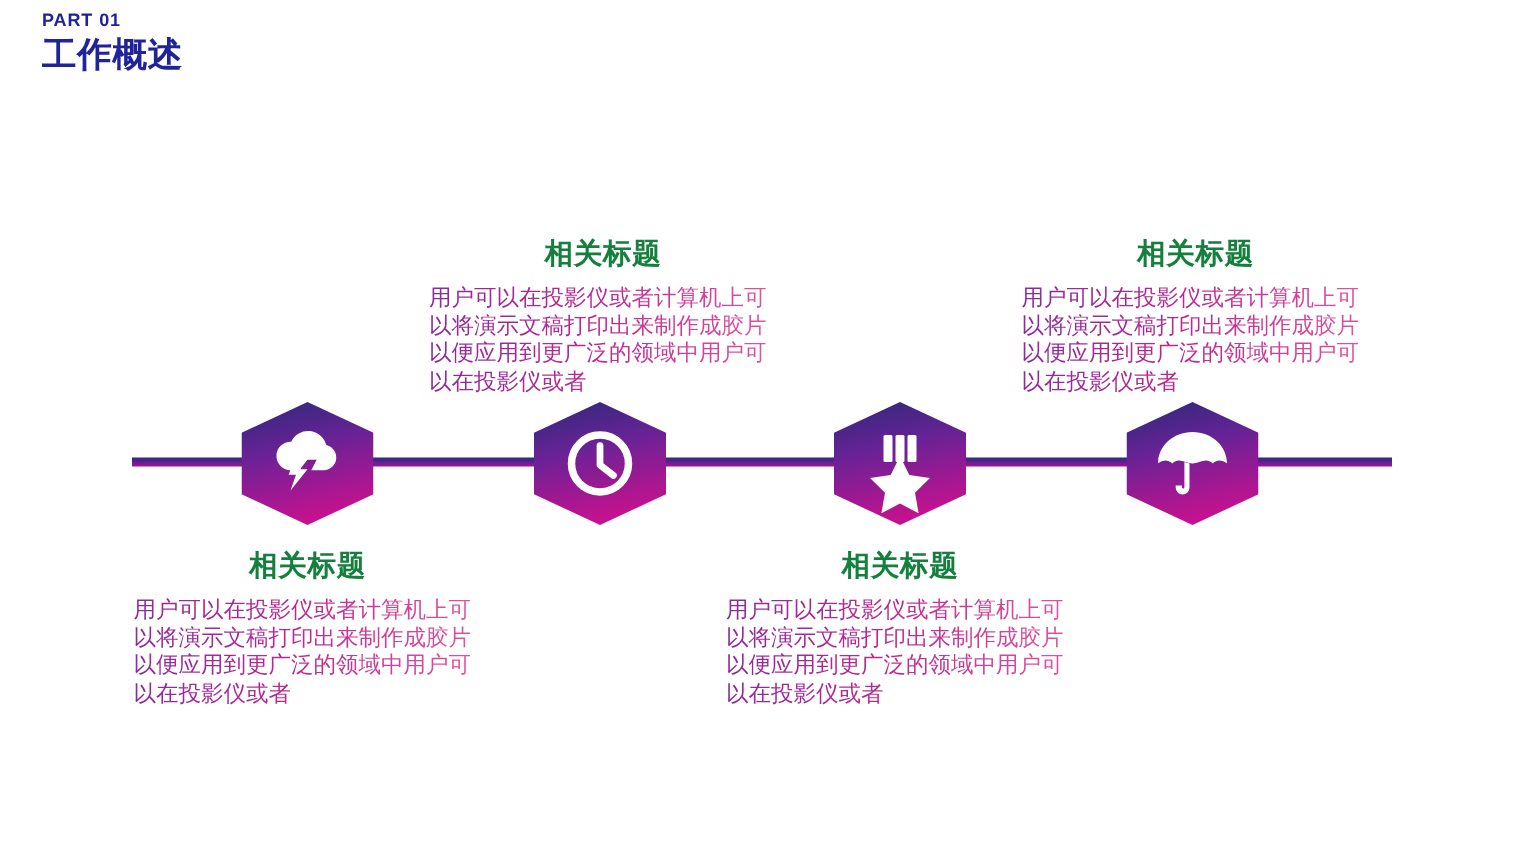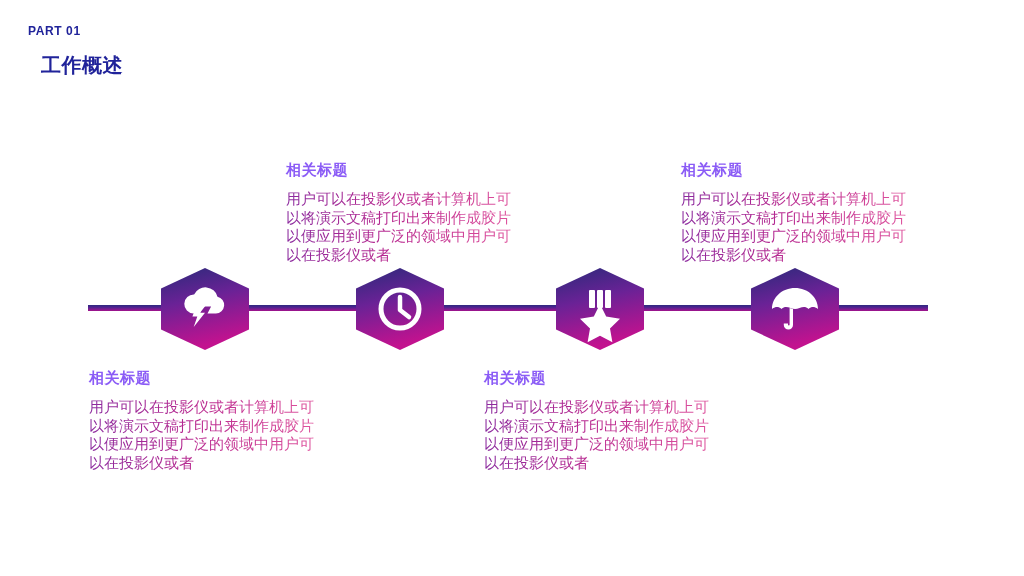--- a/index.html
+++ b/index.html
@@ -12,37 +12,38 @@
     background: #ffffff;
     font-family: "Liberation Sans", "DejaVu Sans", sans-serif;
     overflow: hidden;
     position: relative;
   }
 
   
   #slide-header {
     position: absolute;
     left: 28px;
-    top: 24px;
+    top: 6px;
   }
   #part-label {
     font-size: 12px;
     font-weight: bold;
     letter-spacing: 0.6px;
     color: #20239a;
     line-height: 14px;
     margin: 0 0 4px 0;
   }
   #slide-title {
-    font-size: 20px;
+    font-size: 23px;
     font-weight: bold;
     color: #20239a;
     line-height: 28px;
-    margin: 13px;
+    margin: 0;
     letter-spacing: 0.5px;
+    font-family: Liberation Mono, monospace;
   }
 
   
   #timeline {
     position: absolute;
     left: 0;
     top: 0;
     width: 1024px;
     height: 576px;
   }
@@ -77,23 +78,24 @@
   #node-2 { left: 356px; }
   #node-3 { left: 556px; }
   #node-4 { left: 751px; }
 
   
   .block {
     position: absolute;
     width: 232px;
   }
   .block-title {
-    font-size: 15px;
+    font-size: 19px;
     font-weight: bold;
-    color: #8b5cf6;
+    color: #15803d;
+    text-align: center;
     margin: 0 0 10px 0;
     line-height: 20px;
     letter-spacing: 0.5px;
   }
   .block-body {
     font-size: 15px;
     line-height: 18.5px;
     margin: 0;
     text-align: left;
     background: linear-gradient(to right, #8b2a9e 0%, #b8288f 45%, #e0559e 100%);

